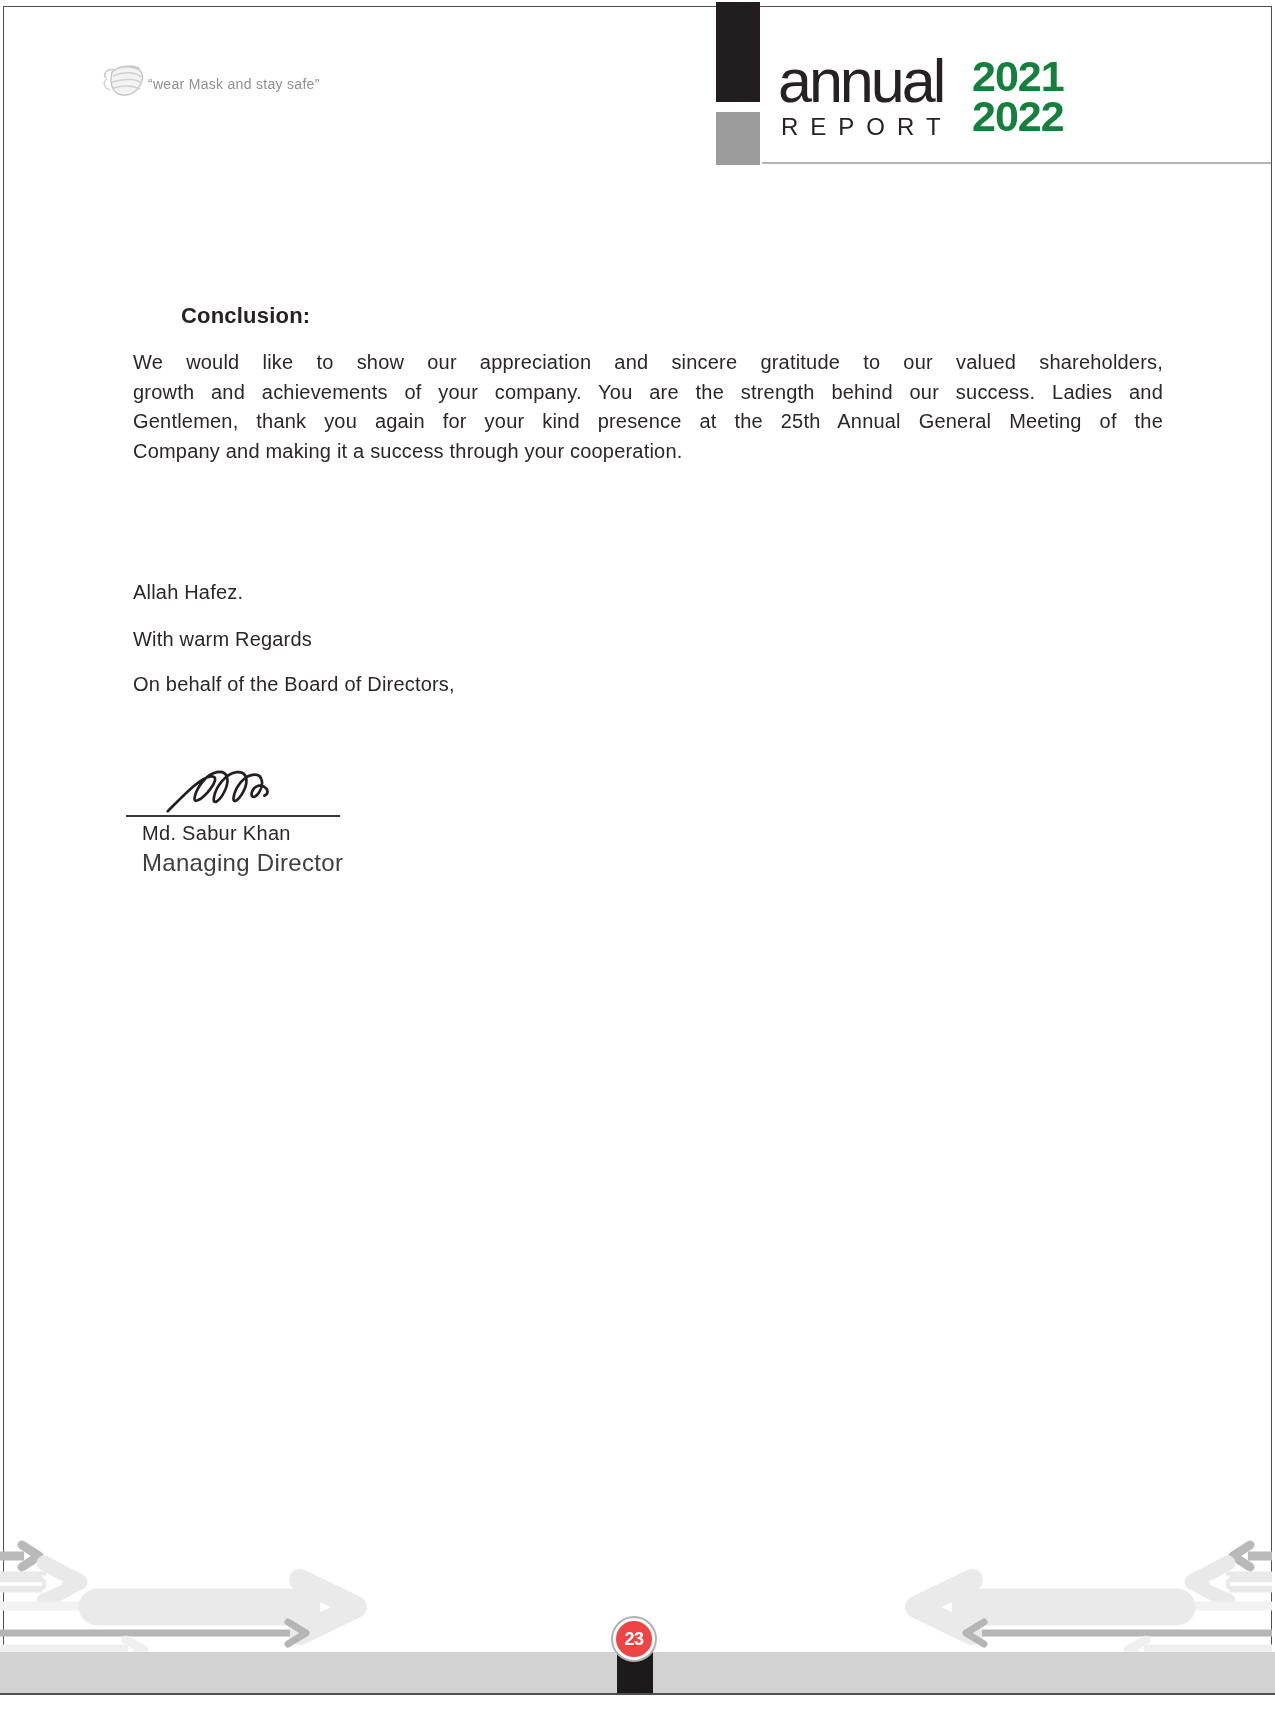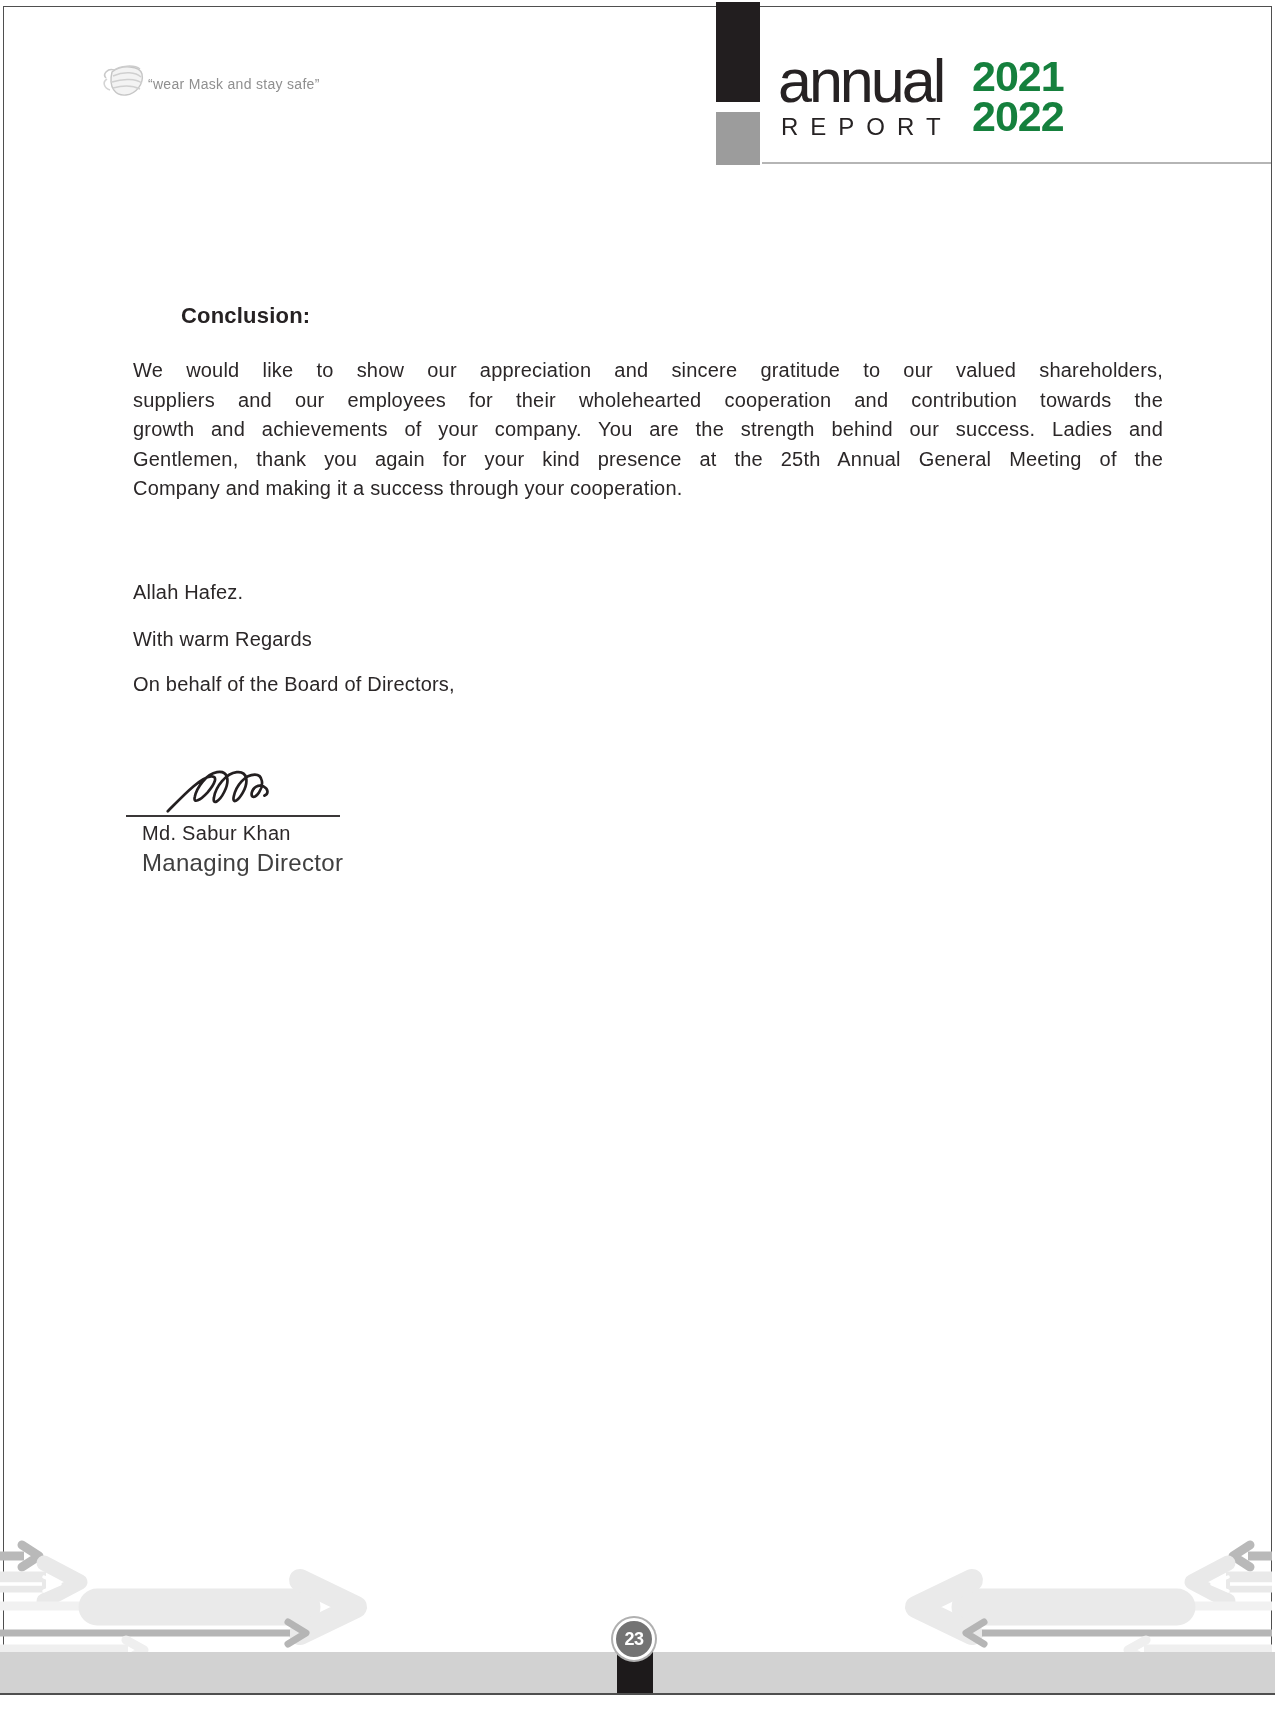--- a/index.html
+++ b/index.html
@@ -40,21 +40,21 @@
   }
   .header-underline{left:762px;top:162px;width:509px;height:2px;background:#b5b5b5;}
 
   .mask-note{left:148px;top:76px;font-size:14px;color:#8f8f8f;letter-spacing:0.3px;}
   .mask-icon{left:100px;top:60px;width:48px;height:42px;}
 
   
   .heading{left:133px;top:303px;font-size:22px;font-weight:700;color:#262223;letter-spacing:0.2px;margin-left:48px;}
   .paragraph{
     left:133px;top:348px;width:1030px;
-    font-size:20px;line-height:29.5px;color:#2b2728;letter-spacing:0.2px;margin-top:8px;
+    font-size:20px;line-height:29.5px;color:#2b2728;letter-spacing:0.2px;
   }
   .jline{text-align:justify;text-align-last:justify;white-space:normal;}
   .jline.last{text-align-last:left;}
 
   .closing-line{left:133px;font-size:20px;color:#2b2728;letter-spacing:0.2px;}
   .closing-1{top:581px;}
   .closing-2{top:628px;}
   .closing-3{top:673px;}
 
   .signature-svg{left:160px;top:768px;width:150px;height:48px;}
@@ -62,21 +62,21 @@
   .sig-name{left:142px;top:822px;font-size:20px;color:#2b2728;letter-spacing:0.3px;}
   .sig-title{left:142px;top:849px;font-size:24px;color:#404040;letter-spacing:0.3px;}
 
   
   .footer-arrows{left:0;top:1520px;width:1275px;height:140px;}
   .footer-strip{left:0;top:1652px;width:1275px;height:41px;background:#d2d2d2;}
   .footer-bottom-line{left:0;top:1693px;width:1275px;height:2px;background:#4f4f4f;}
   .footer-black-tab{left:617px;top:1652px;width:36px;height:41px;background:#1d1a1b;}
   .page-badge{
     left:613px;top:1618px;width:36px;height:36px;
-    background:#737373;border:3px solid #ffffff;border-radius:50%;
+    background:#ef4444;border:3px solid #ffffff;border-radius:50%;
     box-shadow:0 0 0 2px #b0b0b0;
     display:flex;align-items:center;justify-content:center;
     color:#ffffff;font-size:18px;font-weight:700;letter-spacing:-0.5px;
   }
 </style>
 </head>
 <body>
 
 <div class="page">
 
@@ -100,21 +100,20 @@
   <div class="abs logo-years">
     <div>2021</div>
     <div>2022</div>
   </div>
   <div class="abs header-underline"></div>
 
   <div class="abs heading">Conclusion:</div>
 
   <div class="abs paragraph">
     <div class="jline">We would like to show our appreciation and sincere gratitude to our valued shareholders,</div>
-    <div class="jline">suppliers and our employees for their wholehearted cooperation and contribution towards the</div>
     <div class="jline">growth and achievements of your company. You are the strength behind our success. Ladies and</div>
     <div class="jline">Gentlemen, thank you again for your kind presence at the 25th Annual General Meeting of the</div>
     <div class="jline last">Company and making it a success through your cooperation.</div>
   </div>
 
   <div class="abs closing-line closing-1">Allah Hafez.</div>
   <div class="abs closing-line closing-2">With warm Regards</div>
   <div class="abs closing-line closing-3">On behalf of the Board of Directors,</div>
 
   <svg class="abs signature-svg" viewBox="0 0 240 80">

